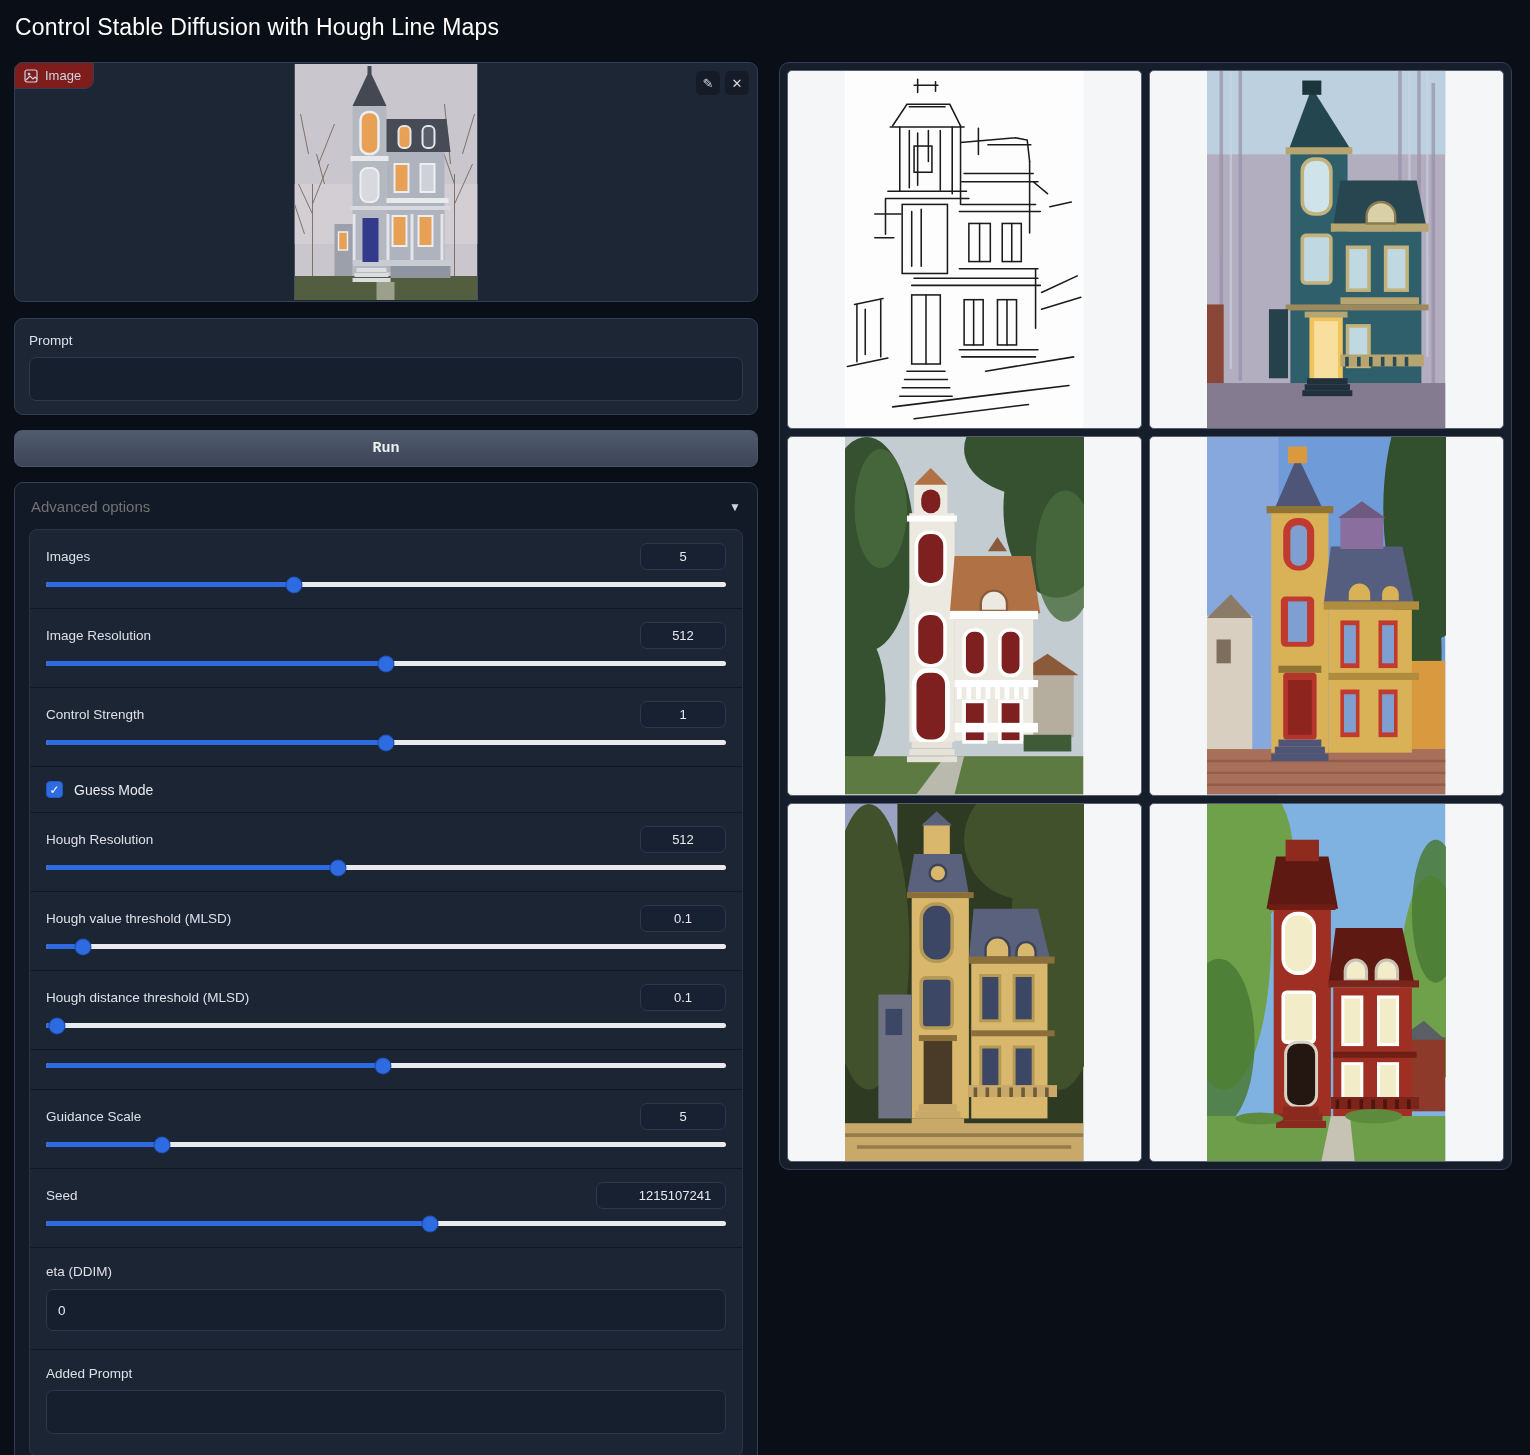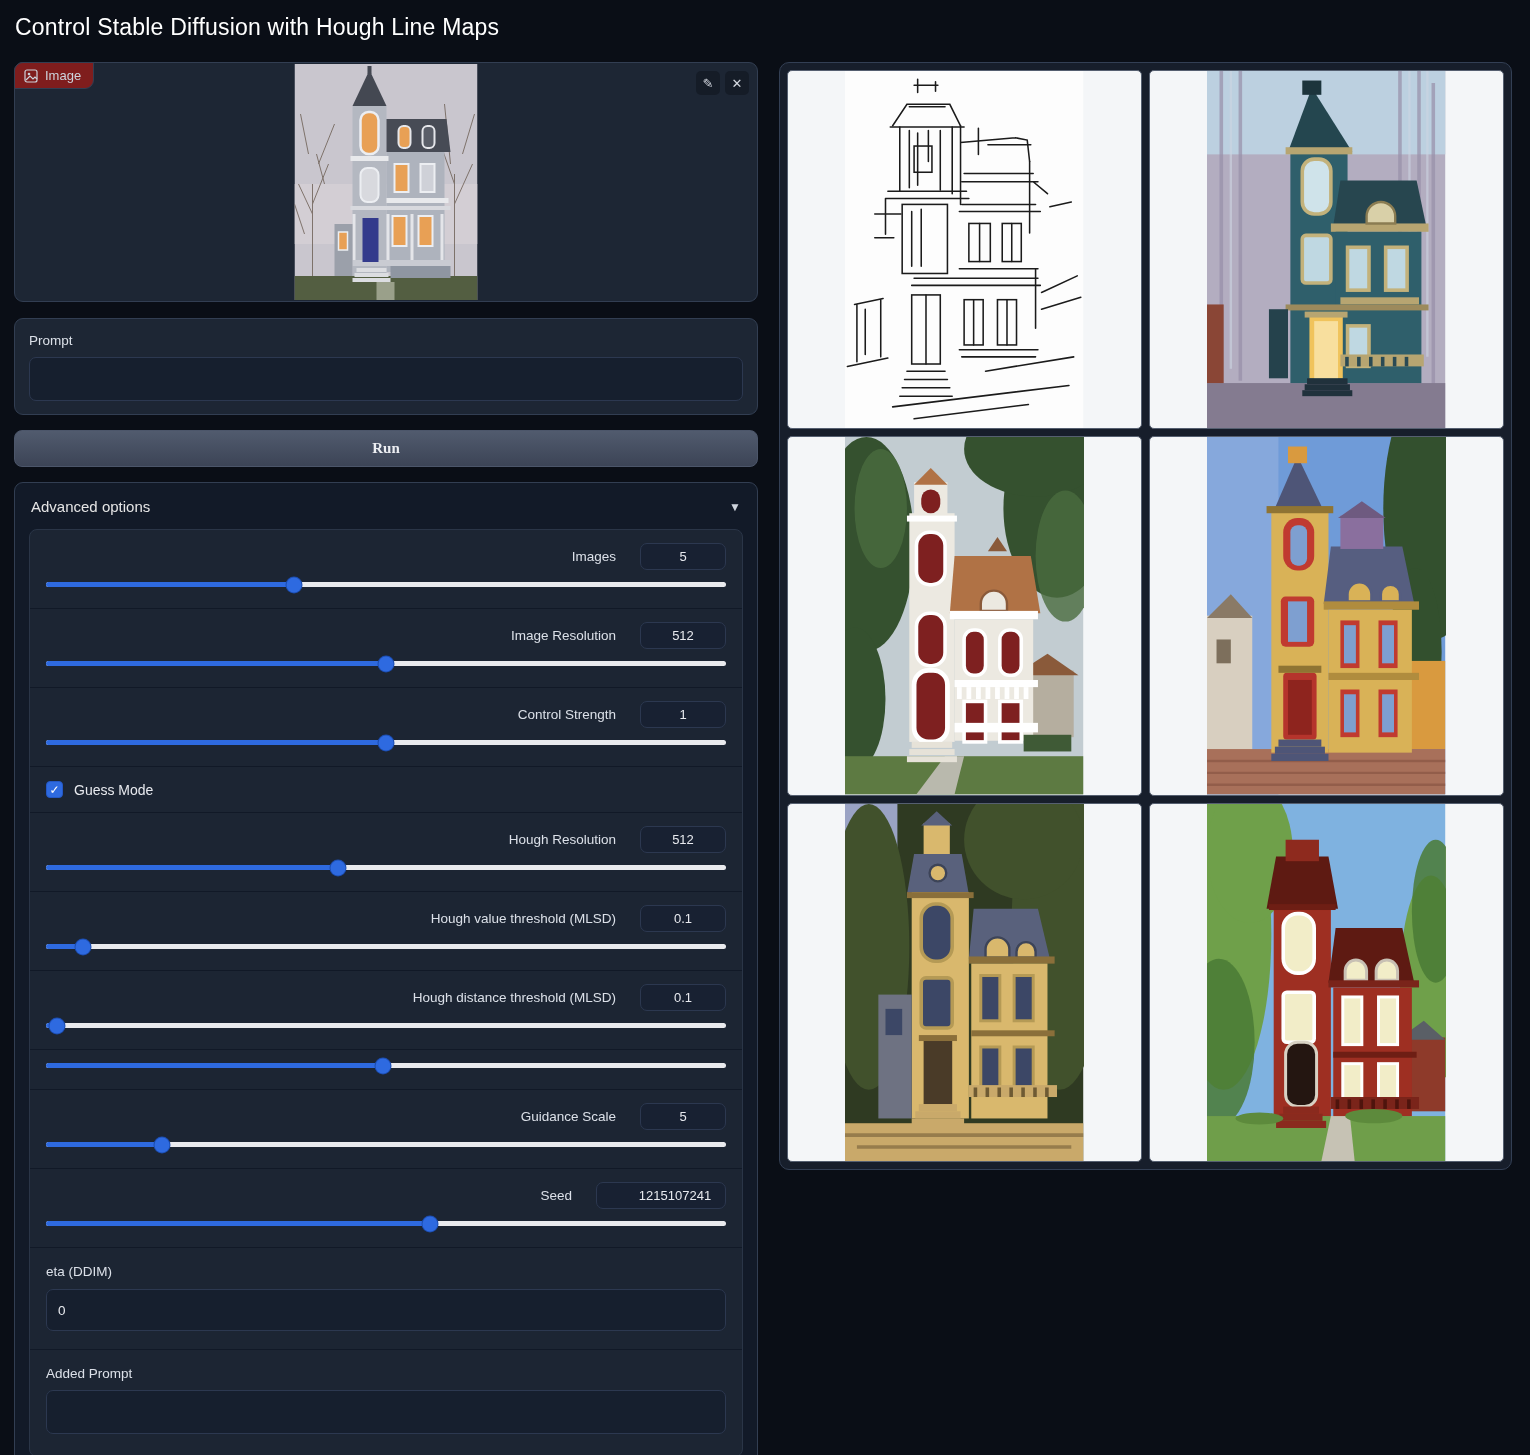--- a/index.html
+++ b/index.html
@@ -21,30 +21,30 @@
   .photo-wrap{position:absolute;left:50%;top:1px;transform:translateX(-50%);height:236px;}
   
   #prompt-panel{left:14px;top:318px;width:744px;height:97px;padding:14px;}
   .field-label{font-size:13.5px;color:#dbe0e8;}
   .textbox{margin-top:9px;width:100%;height:44px;background:#161f2e;border:1px solid #2c3850;
            border-radius:7px;color:#e8eaef;font-size:13px;padding:8px 10px;resize:none;
            font-family:"Liberation Sans",sans-serif;outline:none;}
   
   #run-btn{position:absolute;left:14px;top:430px;width:744px;height:37px;border:1px solid #4c566a;
            border-radius:8px;background:linear-gradient(180deg,#515b6e 0%,#3c4456 100%);
-           color:#eceef2;font-size:15px;font-weight:700;font-family:Liberation Serif, serif;cursor:pointer;padding-left:6px;}
+           color:#eceef2;font-size:15px;font-weight:700;font-family:Liberation Mono, monospace;cursor:pointer;padding-left:6px;}
   
   #adv-panel{left:14px;top:482px;width:744px;height:1060px;background:#121a28;}
   .adv-head{display:flex;align-items:center;justify-content:space-between;padding:15px 16px 12px 16px;cursor:pointer;}
-  .adv-title{font-size:15px;color:#e5e5e5;}
+  .adv-title{font-size:15px;color:#737373;}
   .adv-arrow{font-size:12px;color:#cfd5de;}
   .groups{margin:2px 14px 14px 14px;background:#1c2533;border:1px solid #2a3547;border-radius:8px;overflow:hidden;}
   .srow{padding:13px 16px 21px 16px;border-top:1px solid #111927;}
   .srow:first-child{border-top:none;}
-  .srow-top{display:flex;align-items:center;justify-content:flex-end;margin-bottom:12px;gap:24px;}
+  .srow-top{display:flex;align-items:center;justify-content:space-between;margin-bottom:12px;gap:24px;}
   .num{min-width:86px;height:27px;line-height:25px;background:#182132;border:1px solid #2c3850;border-radius:7px;
        text-align:center;font-size:13px;color:#e8eaef;padding:0 8px;cursor:text;}
   .num.wide{min-width:130px;padding-left:36px;}
   .track{position:relative;height:5px;background:#e9eaee;border-radius:3px;cursor:pointer;}
   .fill{position:absolute;left:0;top:0;bottom:0;background:#2e6ae0;border-radius:3px;}
   .handle{position:absolute;top:50%;width:15px;height:15px;border-radius:50%;background:#2e6ae0;
           transform:translate(-50%,-50%);box-shadow:0 0 0 1px #1c4db0;cursor:grab;}
   .crow{display:flex;align-items:center;gap:11px;padding:14px 16px;border-top:1px solid #111927;cursor:pointer;}
   .checkbox{width:17px;height:17px;border-radius:4px;background:#2e6ae0;border:1px solid #2458c6;
             display:flex;align-items:center;justify-content:center;color:#fff;font-size:12px;}

